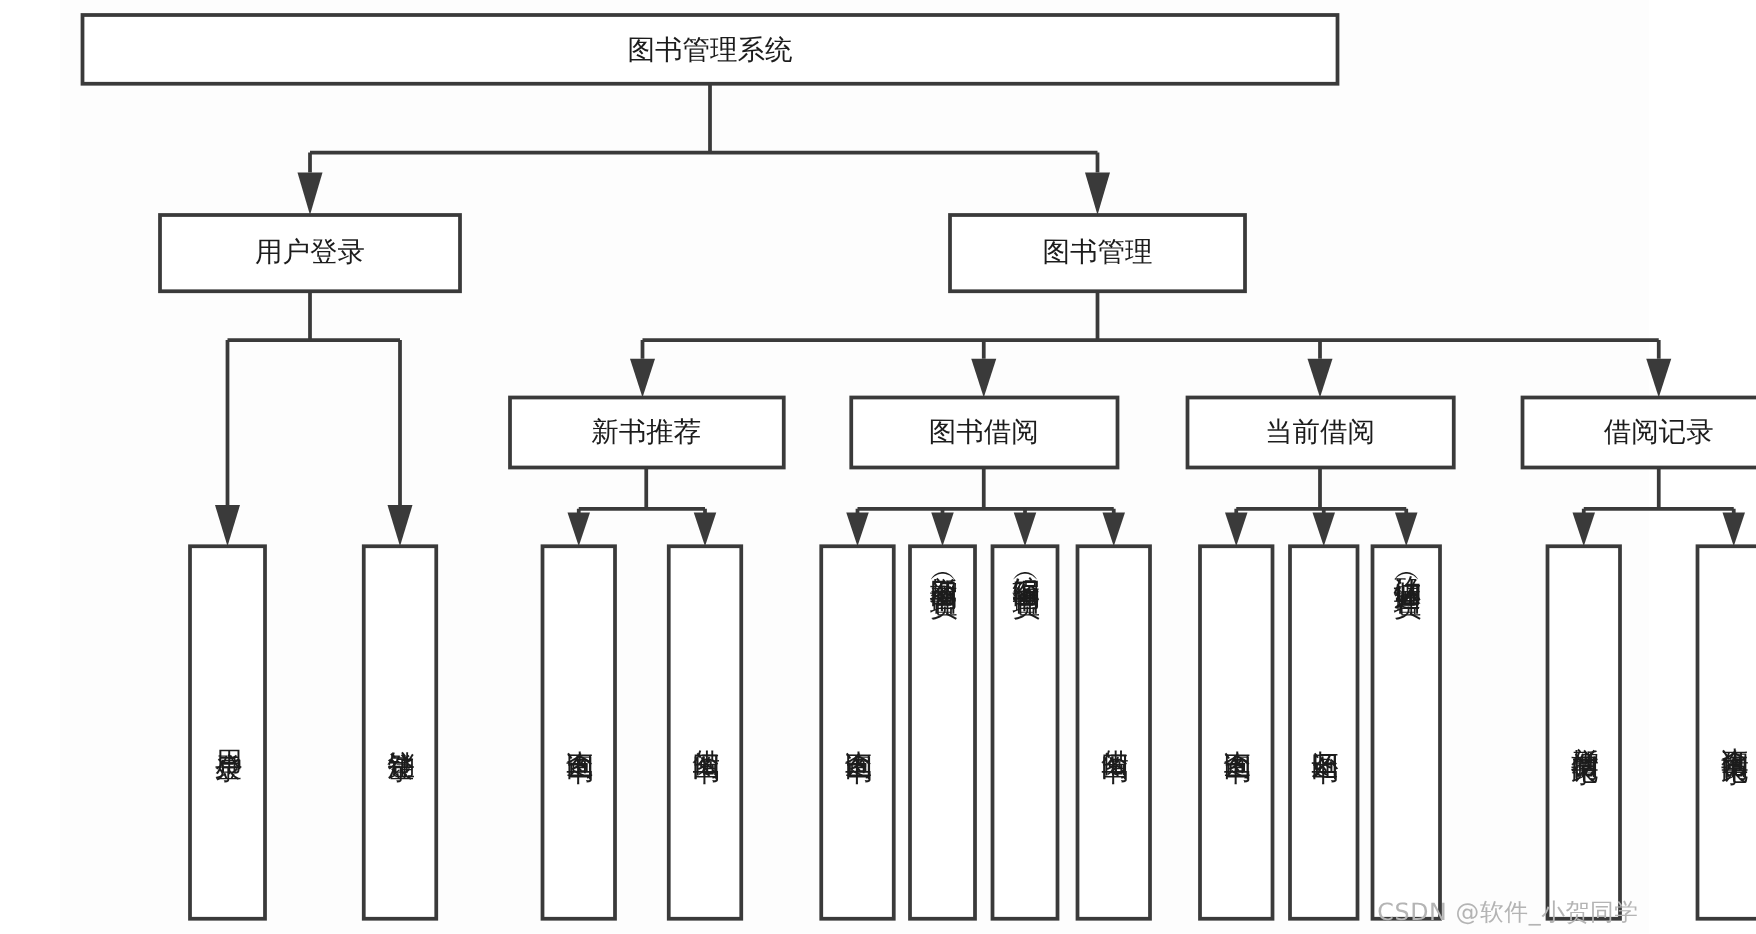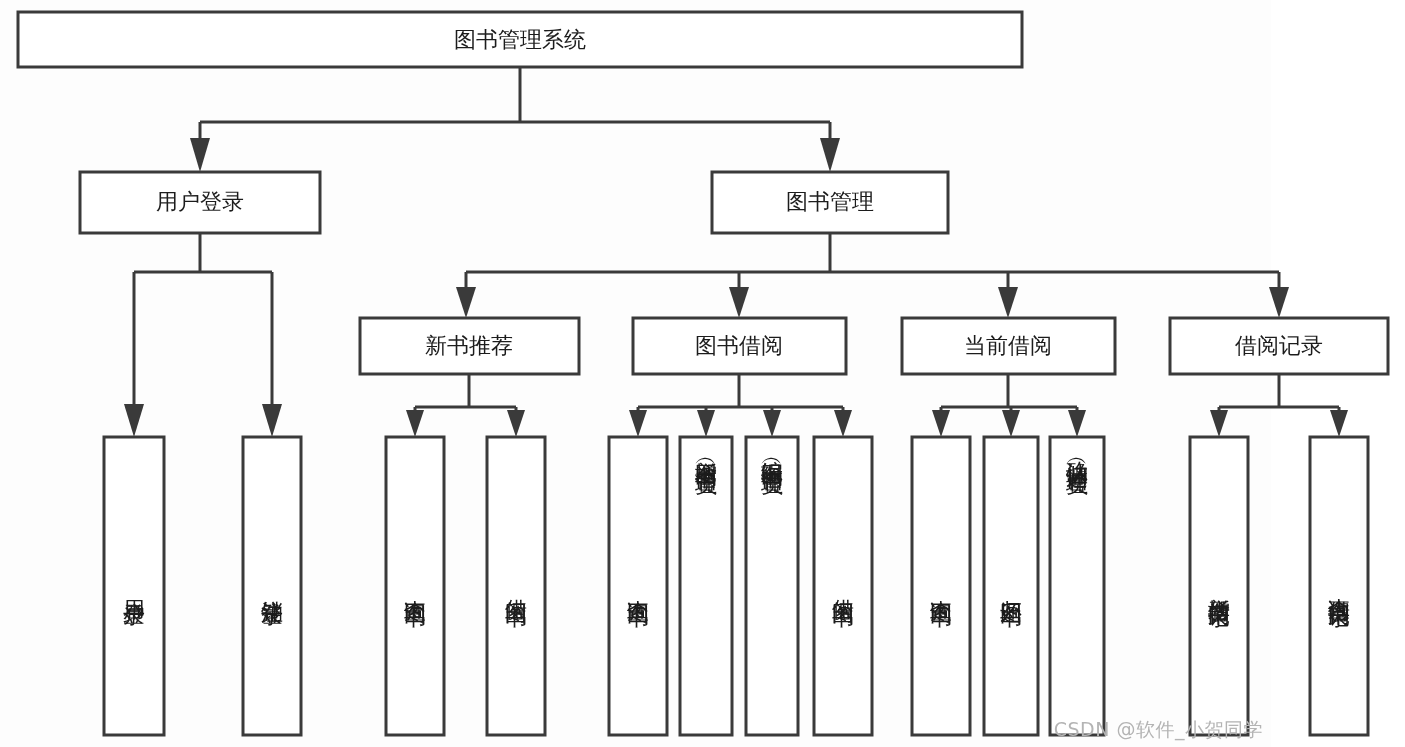--- a/index.html
+++ b/index.html
@@ -12,20 +12,21 @@
     height: 747px;
     font-family: "DejaVu Sans", "Liberation Sans", sans-serif;
     overflow: hidden;
     position: relative;
   }
   #diagram-root {
     position: relative;
     width: 1271px;
     height: 747px;
     background: #fdfdfd;
+    margin-left: 48px;
   }
   svg#flow-svg {
     position: absolute;
     left: 0;
     top: 0;
     width: 1405px;
     height: 747px;
     display: block;
   }
   .node-box {

